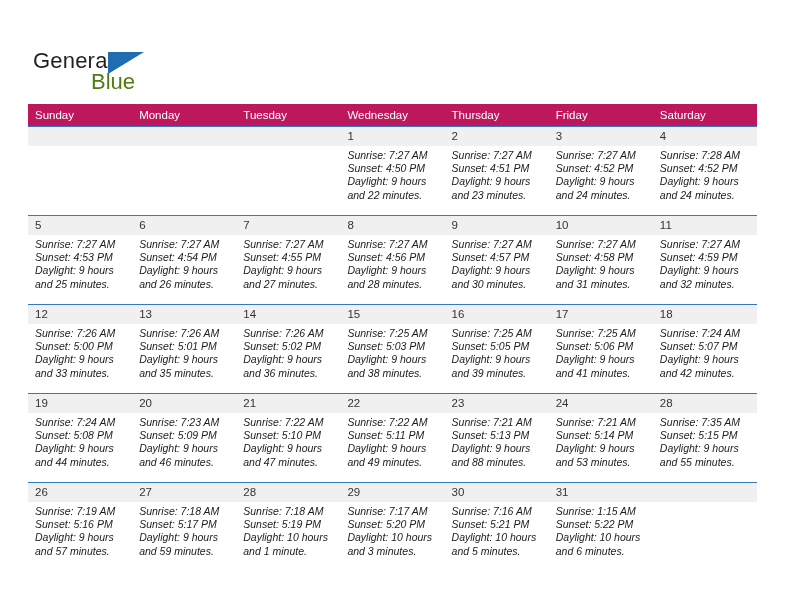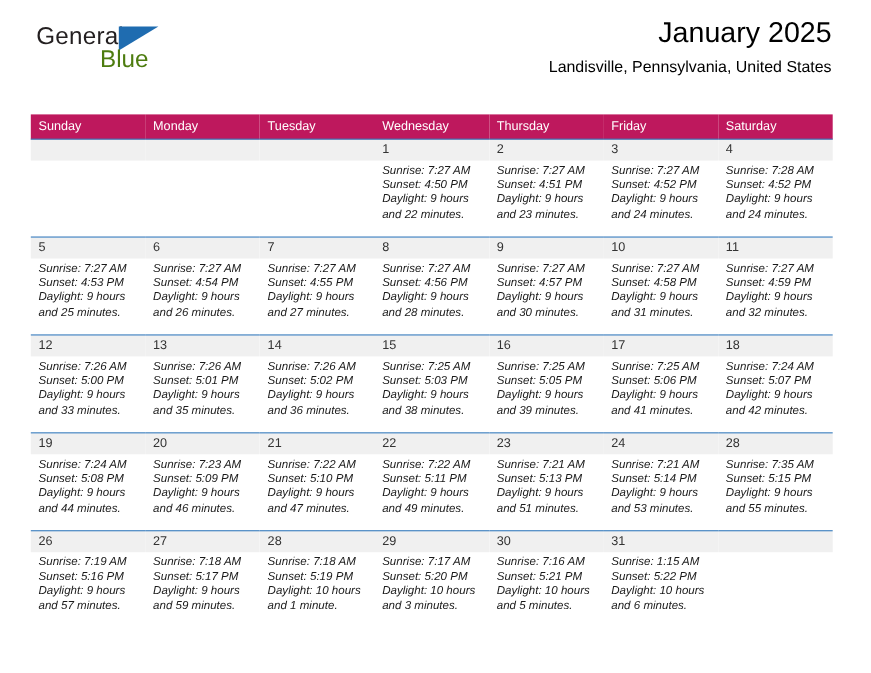--- a/index.html
+++ b/index.html
@@ -18,21 +18,21 @@
     position: relative;
     width: 792px;
     height: 612px;
     box-sizing: border-box;
   }
 
   
   .header {
     position: absolute;
     left: 28px;
-    top: 12px;
+    top: 40px;
     right: 36px;
     height: 72px;
   }
   .logo {
     position: absolute;
     left: 5px;
     top: 8px;
     width: 140px;
     height: 52px;
   }
@@ -142,24 +142,20 @@
 <div class="page">
 
   <div class="header">
 
     <div class="logo">
       <span class="logo-general">General</span>
       <span class="logo-tri"></span>
       <span class="logo-blue">Blue</span>
     </div>
 
-    <div class="title-block">
-      <div class="cal-title">January 2025</div>
-      <div class="cal-subtitle">Landisville, Pennsylvania, United States</div>
-    </div>
 
   </div>
 
   <table class="calendar">
     <thead>
       <tr>
         <th>Sunday</th>
         <th>Monday</th>
         <th>Tuesday</th>
         <th>Wednesday</th>
@@ -382,21 +378,21 @@
               <div>Daylight: 9 hours</div>
               <div>and 49 minutes.</div>
             </div>
           </td>
           <td>
             <span class="daynum">23</span>
             <div class="info">
               <div>Sunrise: 7:21 AM</div>
               <div>Sunset: 5:13 PM</div>
               <div>Daylight: 9 hours</div>
-              <div>and 51 minutes.</div>
+              <div>and 88 minutes.</div>
             </div>
           </td>
           <td>
             <span class="daynum">24</span>
             <div class="info">
               <div>Sunrise: 7:21 AM</div>
               <div>Sunset: 5:14 PM</div>
               <div>Daylight: 9 hours</div>
               <div>and 53 minutes.</div>
             </div>

